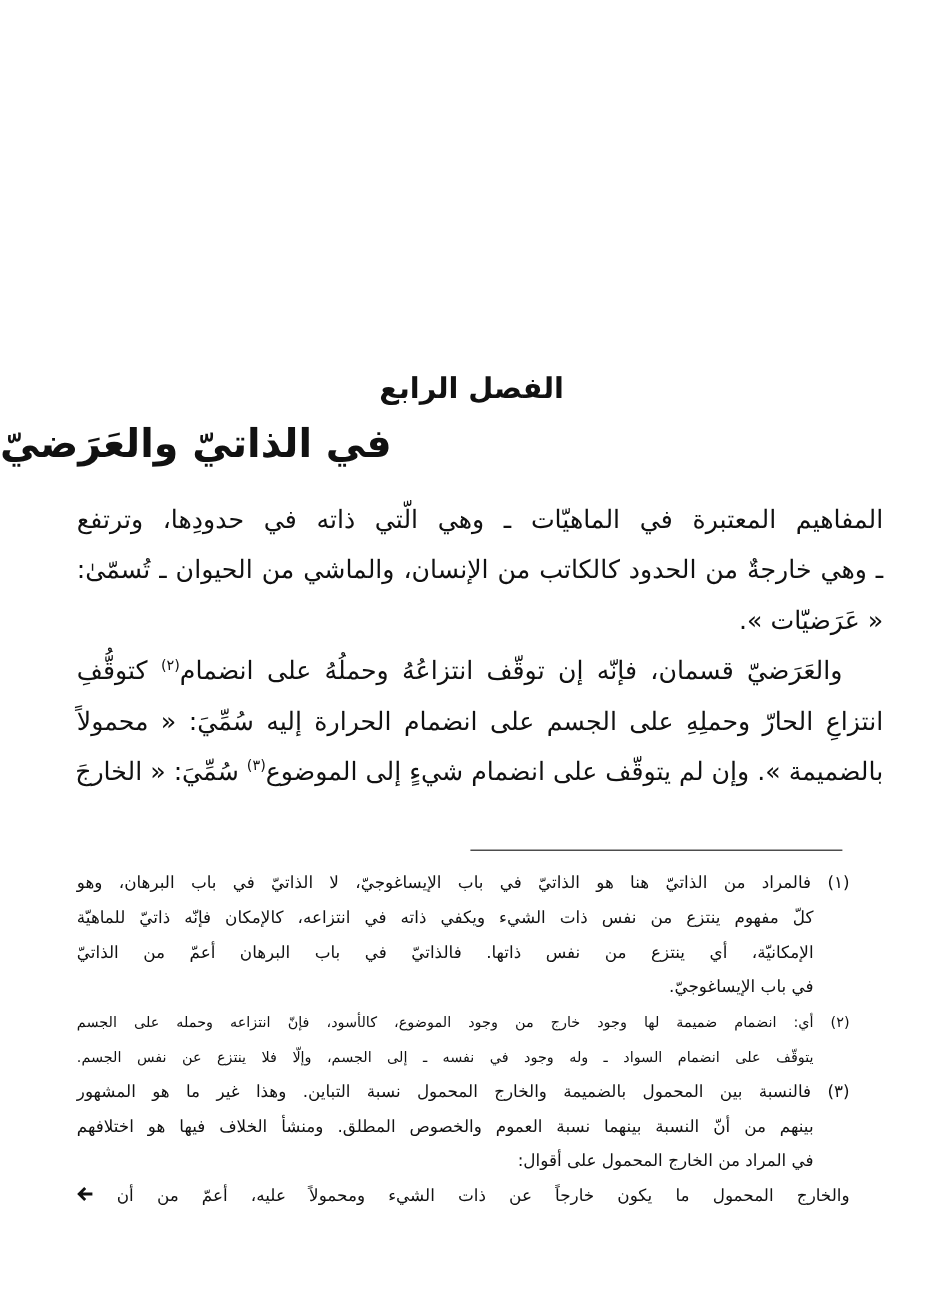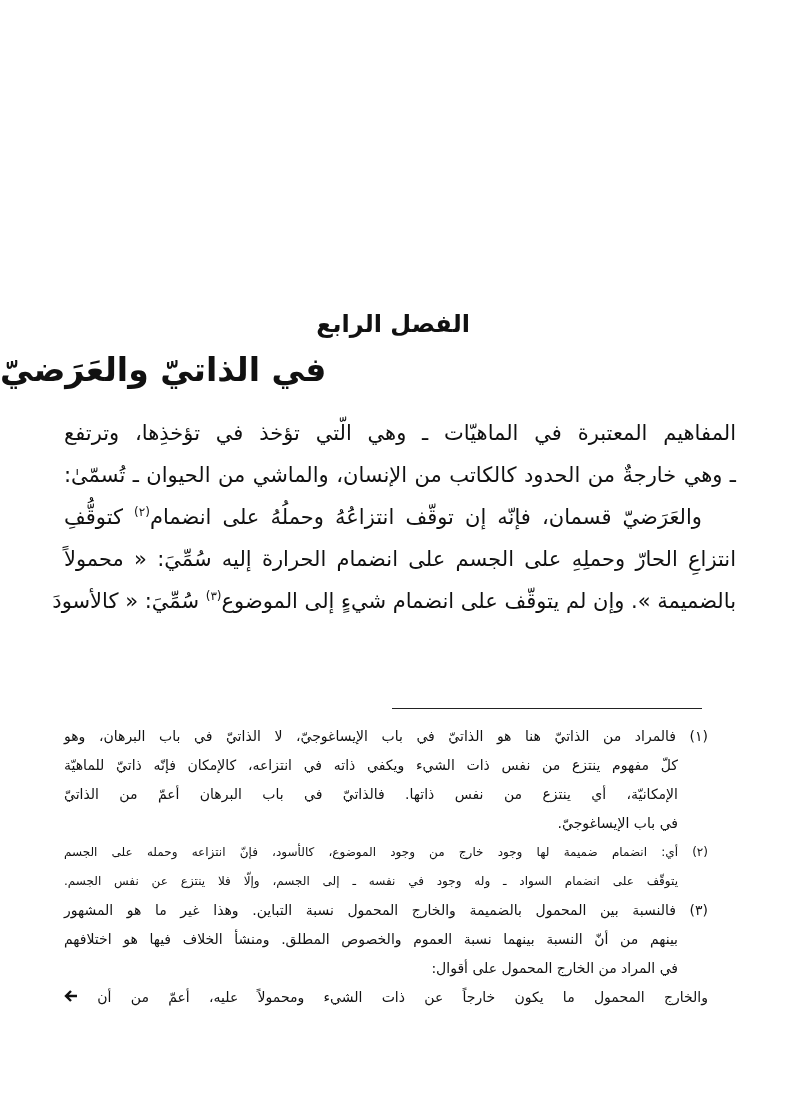--- a/index.html
+++ b/index.html
@@ -87,33 +87,36 @@
 </head>
 <body>
 
 <div class="page">
 
   <div class="chapter-number rtl">الفصل الرابع</div>
   <div class="chapter-title rtl">في الذاتيّ والعَرَضيّ</div>
 
   <div class="body-text rtl">
     <div class="body-line">
-      <span>المفاهيم المعتبرة في الماهيّات ـ وهي الّتي تؤخذ في تؤخذِها، وترتفع</span>
+      <span>المفاهيم المعتبرة في الماهيّات ـ وهي الّتي ذاته في حدودِها، وترتفع</span>
     </div>
     <div class="body-line">
       <span>ـ وهي خارجةٌ من الحدود كالكاتب من الإنسان، والماشي من الحيوان ـ تُسمّىٰ:</span>
+    </div>
+    <div class="body-line short">
+      <span>« عَرَضيّات ».</span>
     </div>
     <div class="body-line indent">
       <span>والعَرَضيّ قسمان، فإنّه إن توقّف انتزاعُهُ وحملُهُ على انضمام</span><sup class="fnref">(٢)</sup><span> كتوقُّفِ</span>
     </div>
     <div class="body-line">
       <span>انتزاعِ الحارّ وحملِهِ على الجسم على انضمام الحرارة إليه سُمِّيَ: « محمولاً</span>
     </div>
     <div class="body-line">
-      <span>بالضميمة ». وإن لم يتوقّف على انضمام شيءٍ إلى الموضوع</span><sup class="fnref">(٣)</sup><span> سُمِّيَ: « كالأسودَ</span>
+      <span>بالضميمة ». وإن لم يتوقّف على انضمام شيءٍ إلى الموضوع</span><sup class="fnref">(٣)</sup><span> سُمِّيَ: « الخارجَ</span>
     </div>
   </div>
 
   <div class="separator"></div>
 
   <div class="footnotes rtl">
     <div>
       <div class="fn-line">(١) فالمراد من الذاتيّ هنا هو الذاتيّ في باب الإيساغوجيّ، لا الذاتيّ في باب البرهان، وهو</div>
       <div class="fn-line cont">كلّ مفهوم ينتزع من نفس ذات الشيء ويكفي ذاته في انتزاعه، كالإمكان فإنّه ذاتيّ للماهيّة</div>
       <div class="fn-line cont">الإمكانيّة، أي ينتزع من نفس ذاتها. فالذاتيّ في باب البرهان أعمّ من الذاتيّ</div>

